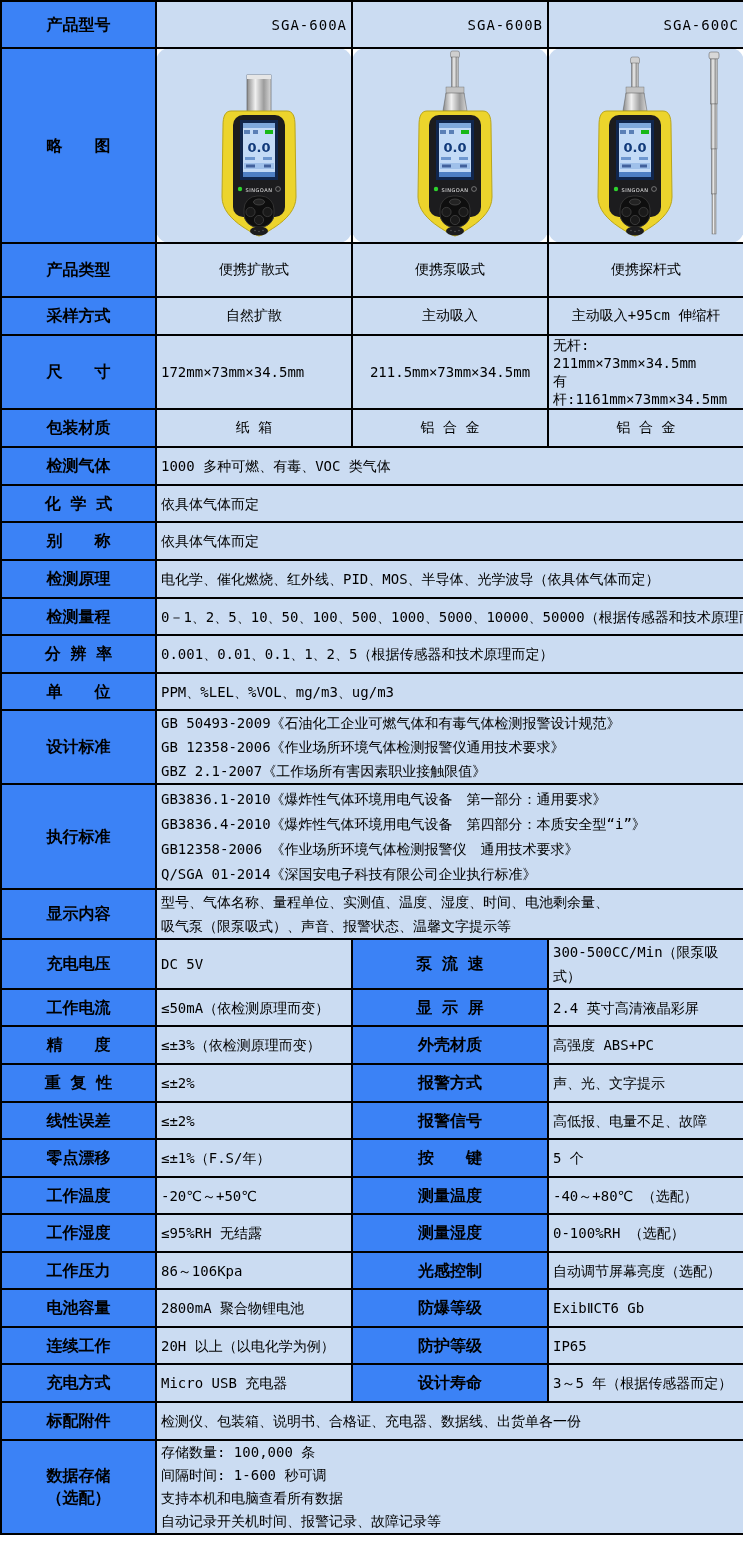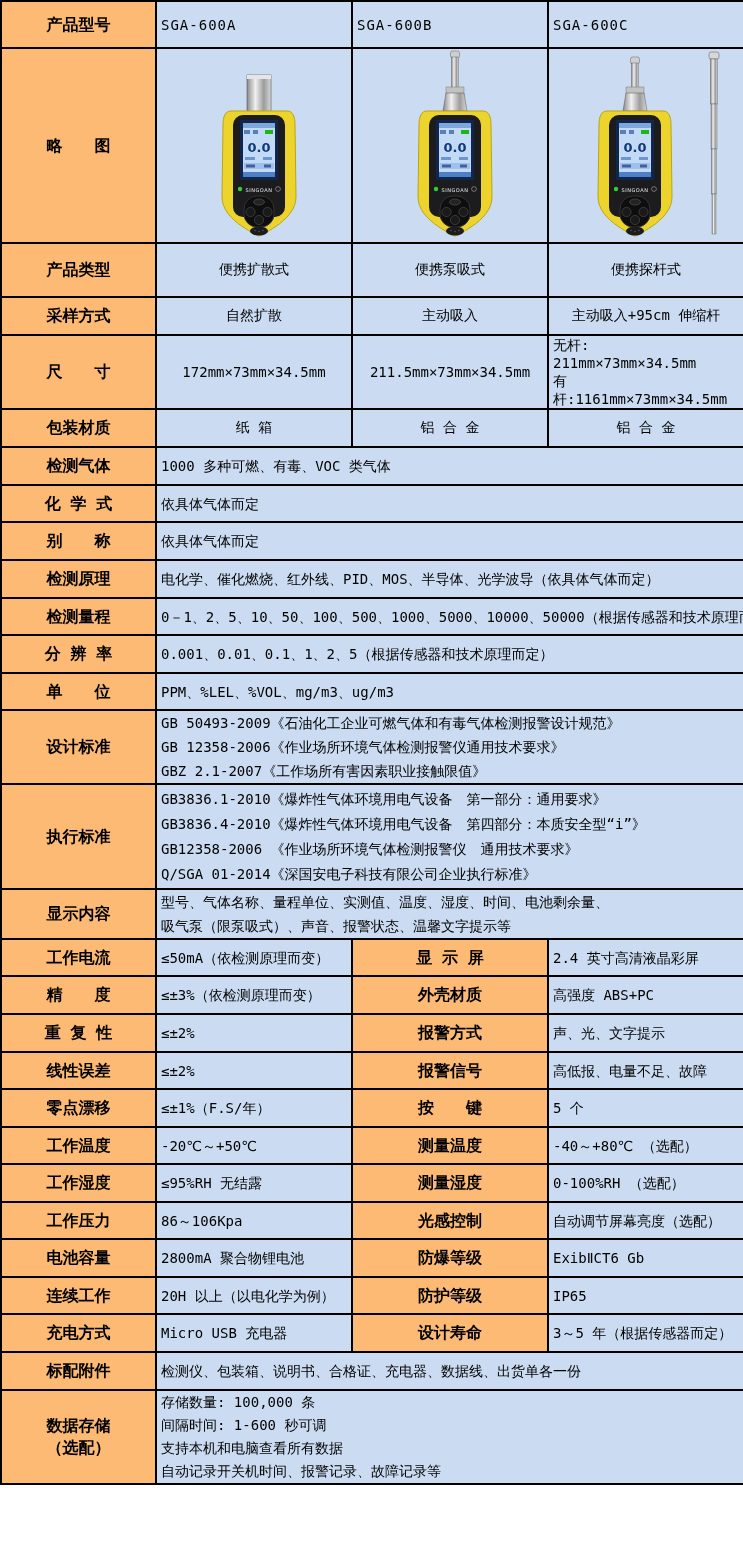--- a/index.html
+++ b/index.html
@@ -1,26 +1,26 @@
 <!DOCTYPE html>
 <html><head>
 <meta charset="utf-8">
 <style>
   html,body{margin:0;padding:0;background:#fff;}
   body{font-family:"DejaVu Sans Mono","DejaVu Sans","Liberation Sans",sans-serif;color:#000;}
   table.spec{border-collapse:collapse;table-layout:fixed;width:743px;}
   table.spec th,table.spec td{border:2px solid #000;padding:0 4px;overflow:hidden;}
-  table.spec th{background:#fdba74;font-weight:bold;font-size:16px;text-align:center;white-space:pre-line;line-height:22px;}
+  table.spec th{background:#3b82f6;font-weight:bold;font-size:16px;text-align:center;white-space:pre-line;line-height:22px;}
   table.spec td{background:#CBDCF2;font-size:14px;vertical-align:middle;}
-  td.model{text-align:left;font-size:16px;letter-spacing:1px;}
+  td.model{text-align:right;font-size:16px;letter-spacing:1px;}
   td.center{text-align:center;}
   td.val{text-align:left;padding-left:12px;white-space:pre-line;line-height:24px;}
   td.tight{font-size:12px;line-height:18px;padding-left:6px;text-align:left;margin-top:40px;}
   td.long{font-size:12px;white-space:nowrap;}
-  td.shot{background:#fff;padding:0;text-align:left;vertical-align:middle;}
+  td.shot{background:#fff;padding:0;text-align:left;vertical-align:middle;border-radius:14px;}
   svg text{font-family:"DejaVu Sans","Liberation Sans",sans-serif;}
   .num{font-weight:bold;}
 </style>
 </head>
 <body>
 
 <table class="spec">
   <colgroup>
       <col style="width:155px">
       <col style="width:196px">
@@ -183,21 +183,21 @@
     <td class="center">便携探杆式</td>
   </tr>
   <tr style="height:38px">
     <th>采样方式</th>
     <td class="center">自然扩散</td>
     <td class="center">主动吸入</td>
     <td class="center">主动吸入+95cm 伸缩杆</td>
   </tr>
   <tr style="height:48px">
     <th>尺　　寸</th>
-    <td class="center tight" style="text-align:center">172mm×73mm×34.5mm</td>
+    <td class="center tight" style="text-align:left">172mm×73mm×34.5mm</td>
     <td class="center tight" style="text-align:center">211.5mm×73mm×34.5mm</td>
     <td class="tight" style="white-space:pre-line">无杆: 211mm×73mm×34.5mm
 有杆:1161mm×73mm×34.5mm</td>
   </tr>
   <tr style="height:38px">
     <th>包装材质</th>
     <td class="center">纸 箱</td>
     <td class="center">铝 合 金</td>
     <td class="center">铝 合 金</td>
   </tr>
@@ -242,20 +242,26 @@
 GB3836.4-2010《爆炸性气体环境用电气设备　第四部分：本质安全型“i”》
 GB12358-2006 《作业场所环境气体检测报警仪　通用技术要求》
 Q/SGA 01-2014《深国安电子科技有限公司企业执行标准》</td>
   </tr>
   <tr style="height:50px">
     <th>显示内容</th>
     <td class="val" colspan="3">型号、气体名称、量程单位、实测值、温度、湿度、时间、电池剩余量、
 吸气泵（限泵吸式）、声音、报警状态、温馨文字提示等</td>
   </tr>
 
+  <tr style="height:38px">
+    <th>充电电压</th>
+    <td class="val">DC 5V</td>
+    <th>泵 流 速</th>
+    <td class="val">300-500CC/Min（限泵吸式）</td>
+  </tr>
   <tr style="height:37px">
     <th>工作电流</th>
     <td class="val">≤50mA（依检测原理而变）</td>
     <th>显 示 屏</th>
     <td class="val">2.4 英寸高清液晶彩屏</td>
   </tr>
   <tr style="height:38px">
     <th>精　　度</th>
     <td class="val">≤±3%（依检测原理而变）</td>
     <th>外壳材质</th>

